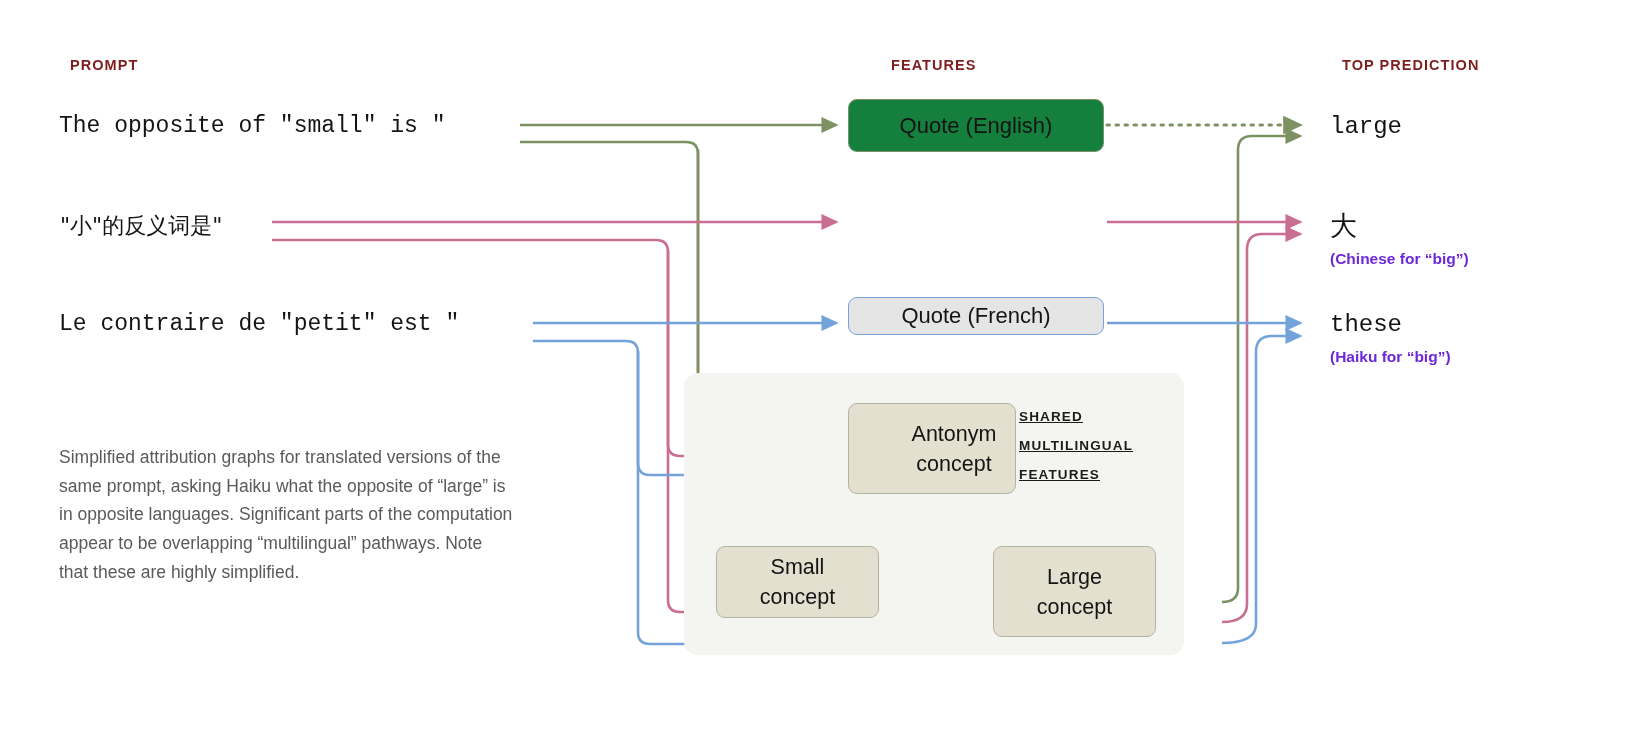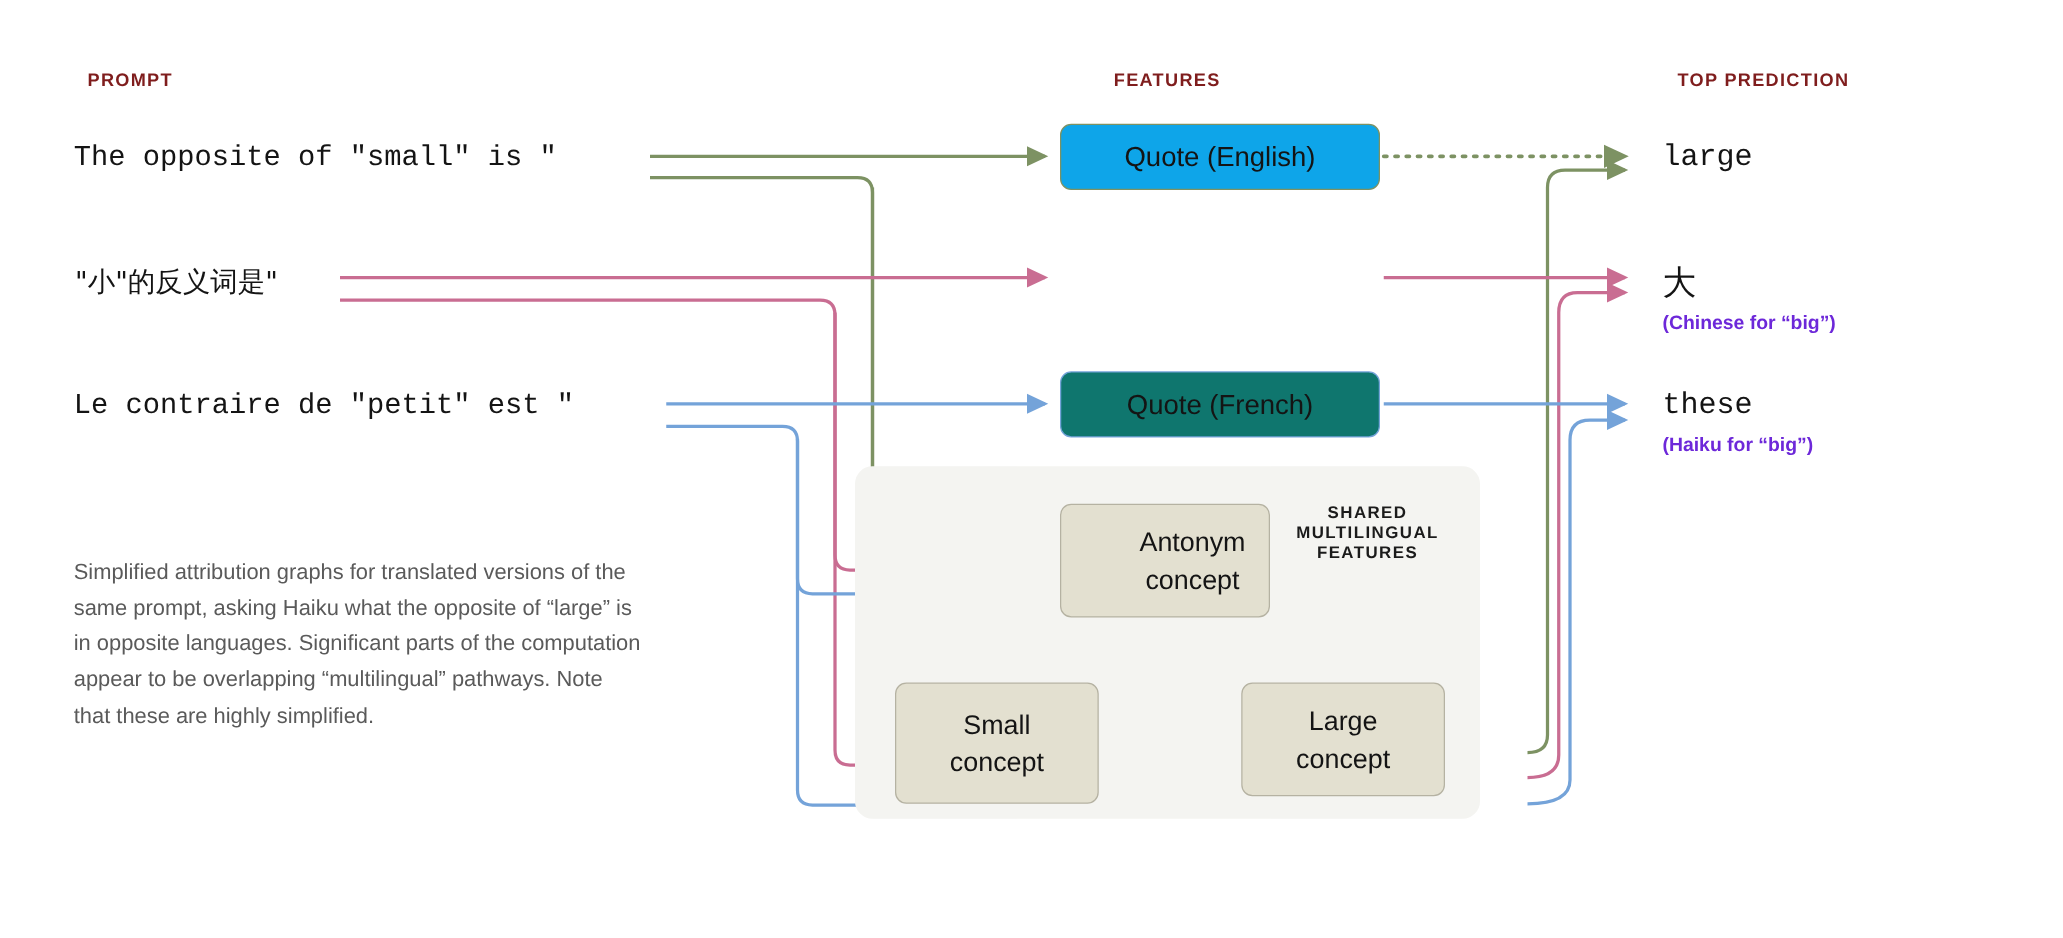--- a/index.html
+++ b/index.html
@@ -56,27 +56,28 @@
     color:#5a5a5a;
   }
 
   .panel{
     position:absolute;
     background:#f4f4f1;
     border-radius:14px;
   }
   .panel-label{
     position:absolute;
-    text-align:center;
+    text-align:left;
     font-size:13.5px;
     font-weight:700;
     letter-spacing:1.15px;
-    line-height:16px;
+    line-height:29px;
     color:#1b1b1b;
     white-space:pre-line;
+    text-decoration:underline;
   }
 
   .node{
     position:absolute;
     box-sizing:border-box;
     display:flex;
     align-items:center;
     justify-content:center;
     text-align:center;
     border-radius:9px;
@@ -146,28 +147,28 @@
 FEATURES</div>
 
   <div class="col-head" style="left:59px;top:57px;">PROMPT</div>
   <div class="col-head" style="left:880px;top:57px;">FEATURES</div>
   <div class="col-head" style="left:1331px;top:57px;">TOP PREDICTION</div>
 
   <div class="prompt" style="left:59px;top:113px;">The opposite of "small" is "</div>
   <div class="prompt cjk" style="left:60px;top:211px;">"小"的反义词是"</div>
   <div class="prompt" style="left:59px;top:311px;">Le contraire de "petit" est "</div>
 
-  <div class="node" style="left:848px;top:99px;width:256px;height:53px;background:#0ea5e9;border-color:#7d9263;">Quote (English)</div>
-  <div class="node" style="left:848px;top:297px;width:256px;height:53px;background:#0f766e;border-color:#74a3d9;">Quote (French)</div>
+  <div class="node" style="left:848px;top:99px;width:256px;height:53px;background:#15803d;border-color:#7d9263;">Quote (English)</div>
+  <div class="node" style="left:848px;top:297px;width:256px;height:38px;background:#e5e5e5;border-color:#74a3d9;">Quote (French)</div>
 
   <div class="node small" style="left:848px;top:403px;width:168px;height:91px;background:#e3e0d0;border-color:#b5b2a2;white-space:pre-line;padding-left:44px;">
     <span style="white-space:pre-line;">Antonym
 concept</span>
   </div>
-  <div class="node small" style="left:716px;top:546px;width:163px;height:97px;background:#e3e0d0;border-color:#b5b2a2;">
+  <div class="node small" style="left:716px;top:546px;width:163px;height:72px;background:#e3e0d0;border-color:#b5b2a2;">
     <span style="white-space:pre-line;">Small
 concept</span>
   </div>
   <div class="node small" style="left:993px;top:546px;width:163px;height:91px;background:#e3e0d0;border-color:#b5b2a2;">
     <span style="white-space:pre-line;">Large
 concept</span>
   </div>
 
   <div class="pred" style="left:1330px;top:113px;">large</div>
 

